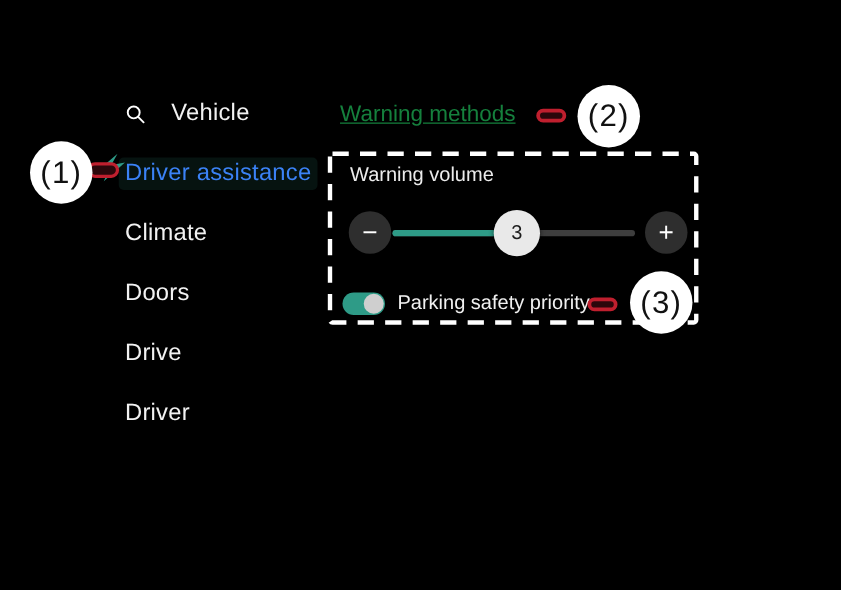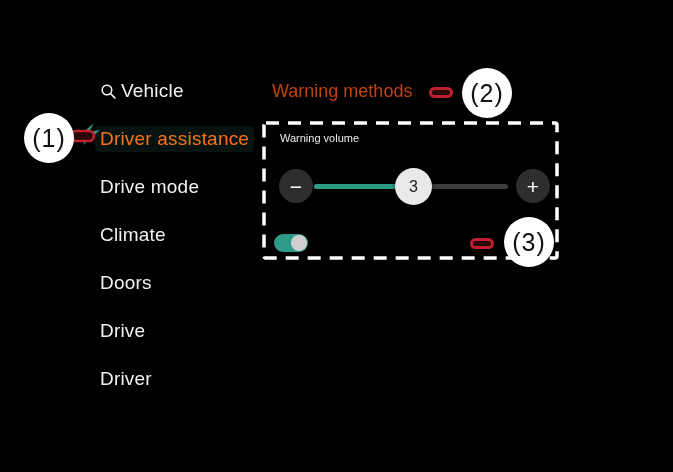--- a/index.html
+++ b/index.html
@@ -4,32 +4,32 @@
 <style>
   * { margin:0; padding:0; box-sizing:border-box; }
   html,body { background:#000; }
   .screen {
     position:relative; width:673px; height:472px; background:#000; overflow:hidden;
     font-family:"Liberation Sans", sans-serif; color:#fff;
   }
   
   .sidebar { position:absolute; left:100px; top:67px; width:185px; }
   .side-item {
-    height:48px; display:flex; align-items:center; gap:4px;
+    height:48px; display:flex; align-items:center; gap:20px;
     font-size:19px; letter-spacing:0.2px; color:#f2f2f2; cursor:pointer;
   }
   .side-item .search-ic { width:17px; height:17px; flex:0 0 auto; }
-  .side-item.active { color:#f97316;text-align:right; }
+  .side-item.active { color:#3b82f6;text-align:right; }
   .side-item.active .lbl {
     background:rgba(46,155,135,0.12); border-radius:4px; padding:2px 5px; margin-left:-5px;
   }
   
-  .section-title { position:absolute; left:272px; top:81px; font-size:18px; color:#c2410c; }
+  .section-title { position:absolute; left:272px; top:81px; font-size:18px; color:#15803d;text-decoration:underline; }
   .panel-box-svg { position:absolute; left:0; top:0; pointer-events:none; }
-  .panel-label { position:absolute; left:280px; top:132px; font-size:11px; color:#ececec; }
+  .panel-label { position:absolute; left:280px; top:132px; font-size:16px; color:#ececec; }
 
   
   .circle-btn {
     position:absolute; width:34px; height:34px; border-radius:50%;
     background:#2e2e2e; border:none; color:#fff; font-size:21px; line-height:1;
     display:flex; align-items:center; justify-content:center; cursor:pointer;
     font-family:"Liberation Sans", sans-serif; padding:0;
   }
   .btn-minus { left:279px; top:169px; }
   .btn-plus  { left:516px; top:169px; }
@@ -85,23 +85,20 @@
       <svg class="search-ic" viewBox="0 0 20 20">
         <circle cx="8.2" cy="8.2" r="5.6" fill="none" stroke="#ffffff" stroke-width="1.8"></circle>
         <line x1="12.6" y1="12.6" x2="17.5" y2="17.5" stroke="#ffffff" stroke-width="1.8" stroke-linecap="round"></line>
       </svg>
       <span class="lbl">Vehicle</span>
     </div>
     <div class="side-item active">
       <span class="lbl">Driver assistance</span>
     </div>
     <div class="side-item">
-      <span class="lbl">Drive mode</span>
-    </div>
-    <div class="side-item">
       <span class="lbl">Climate</span>
     </div>
     <div class="side-item">
       <span class="lbl">Doors</span>
     </div>
     <div class="side-item">
       <span class="lbl">Drive</span>
     </div>
     <div class="side-item">
       <span class="lbl">Driver</span>
@@ -127,20 +124,21 @@
     </div>
   </div>
 
   <button class="circle-btn btn-plus">
     <span>+</span>
   </button>
 
   <div class="toggle">
     <div class="toggle-knob"></div>
   </div>
+  <div class="toggle-label">Parking safety priority</div>
 
   <svg class="pointer-marker" width="32" height="28" viewBox="0 0 32 28">
     <polygon points="10,14 24,2 19,11 30,9 13,24 17,15" fill="#2e9b87"></polygon>
     <rect x="1" y="10" width="23" height="10" rx="5" fill="#2b070b" stroke="#bf1f2e" stroke-width="2.6"></rect>
   </svg>
 
   <div class="red-pill pill-2"></div>
   <div class="red-pill pill-3"></div>
 
   <div class="ann-circle ann-1">

